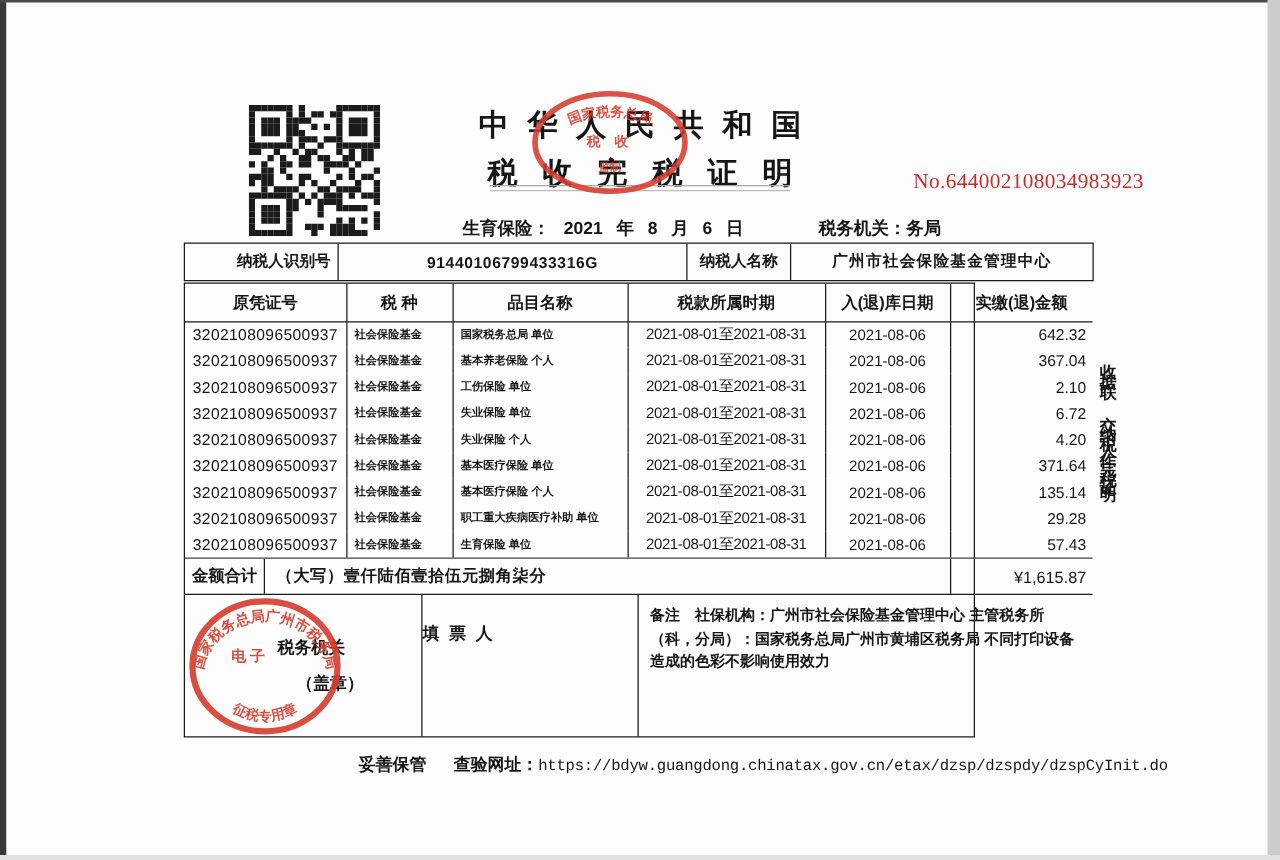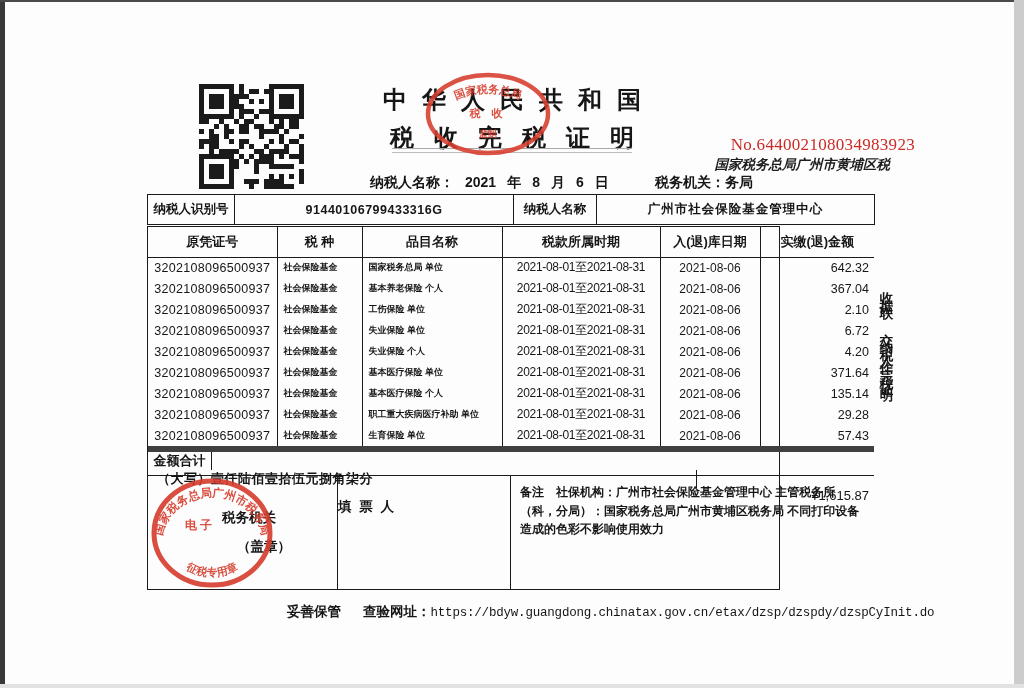--- a/index.html
+++ b/index.html
@@ -33,39 +33,39 @@
   .date-row { position:absolute; left:370px; top:174px; font-size:14px; font-weight:600; display:flex; }
   .date-row span { margin-right:11px; }
   .authority-row { position:absolute; left:655px; top:174px; font-size:14px; font-weight:600; }
 
   
   .tp-box { position:absolute; left:147px; top:194px; width:728px; height:31px;
             border:1px solid #1a1a1a; display:flex; }
   .tp-box > div { border-right:1px solid #1a1a1a; display:flex; align-items:center; justify-content:center;
                   font-size:12.5px; font-weight:600; }
   .tp-box > div:last-child { border-right:none; }
-  .tp-id-label { width:87px; } .tp-id-value { width:279px; letter-spacing:.5px; }
+  .tp-id-label { width:87px;margin-left:36px; } .tp-id-value { width:279px; letter-spacing:.5px; }
   .tp-name-label { width:83px; } .tp-name-value { flex:1; letter-spacing:1px; }
 
   
   .main-box { position:absolute; left:147px; top:226px; width:633px; border:1px solid #1a1a1a; }
   table.grid { width:726px; border-collapse:collapse; table-layout:fixed; }
   table.grid td { border-right:1px solid #1a1a1a; overflow:hidden; white-space:nowrap; }
   table.grid td:last-child { border-right:none; }
   table.grid tr.hdr td { height:30px; border-bottom:1px solid #1a1a1a; text-align:center;
                          font-size:13px; font-weight:600; }
   table.grid tr.data td { height:21px; font-size:12.5px;margin-top:15px; }
   td.c-voucher { text-align:center; letter-spacing:.3px; }
   td.c-type, td.c-item { font-size:9px !important; font-weight:700; padding-left:6px; }
   td.c-period { text-align:center; font-size:12px !important; letter-spacing:-.3px; }
   td.c-date { text-align:center; font-size:12px !important; }
   td.c-amt { text-align:right; padding-right:5px; }
 
-  .total-row { display:flex; width:726px; height:30px; border-top:6px solid #404040;
-               border-bottom:1px solid #1a1a1a; align-items:stretch; font-size:13px;flex-direction:column; }
+  .total-row { display:flex; width:726px; height:30px; border-top:1px solid #404040;
+               border-bottom:1px solid #1a1a1a; align-items:stretch; font-size:13px; }
   .total-label { width:64px; border-right:1px solid #1a1a1a; display:flex; align-items:center;
                  justify-content:center; font-weight:600; }
   .total-words { width:549px; border-right:1px solid #1a1a1a; display:flex; align-items:center;
                  padding-left:9px; font-weight:600; letter-spacing:.5px; }
   .total-amt { flex:1; display:flex; align-items:center; justify-content:flex-end; padding-right:5px; }
 
   .bottom-row { display:flex; width:726px; height:113px; align-items:stretch; }
   .cell-seal { width:190px; border-right:1px solid #1a1a1a; position:relative; }
   .cell-preparer { width:173px; border-right:1px solid #1a1a1a; position:relative; }
   .cell-remarks { flex:1; padding:7px 8px 0 9px; }
@@ -350,24 +350,23 @@
     <text font-size="11" fill="#d63c2c" font-weight="bold">
       <textPath href="#ts-arc-top" startOffset="50%" text-anchor="middle">国家税务总局</textPath>
     </text>
     <text x="65" y="47" text-anchor="middle" font-size="11" font-weight="bold" fill="#d63c2c" letter-spacing="4">税 收</text>
     <text font-size="9" fill="#d63c2c" font-weight="bold">
       <textPath href="#ts-arc-bottom" startOffset="50%" text-anchor="middle">监制</textPath>
     </text>
   </svg>
 
   <div class="serial">No.644002108034983923</div>
-  <div class="authority-line1">国家税务总局广州市黄埔区税</div>
 
   <div class="date-row">
-    <span>纳税人名称：</span>
+    <span>生育保险：</span>
     <span>2021</span>
     <span>年</span>
     <span>8</span>
     <span>月</span>
     <span>6</span>
     <span>日</span>
   </div>
   <div class="authority-row"><span>税务机关：</span><span>务局</span></div>
 
   <div class="tp-box">

